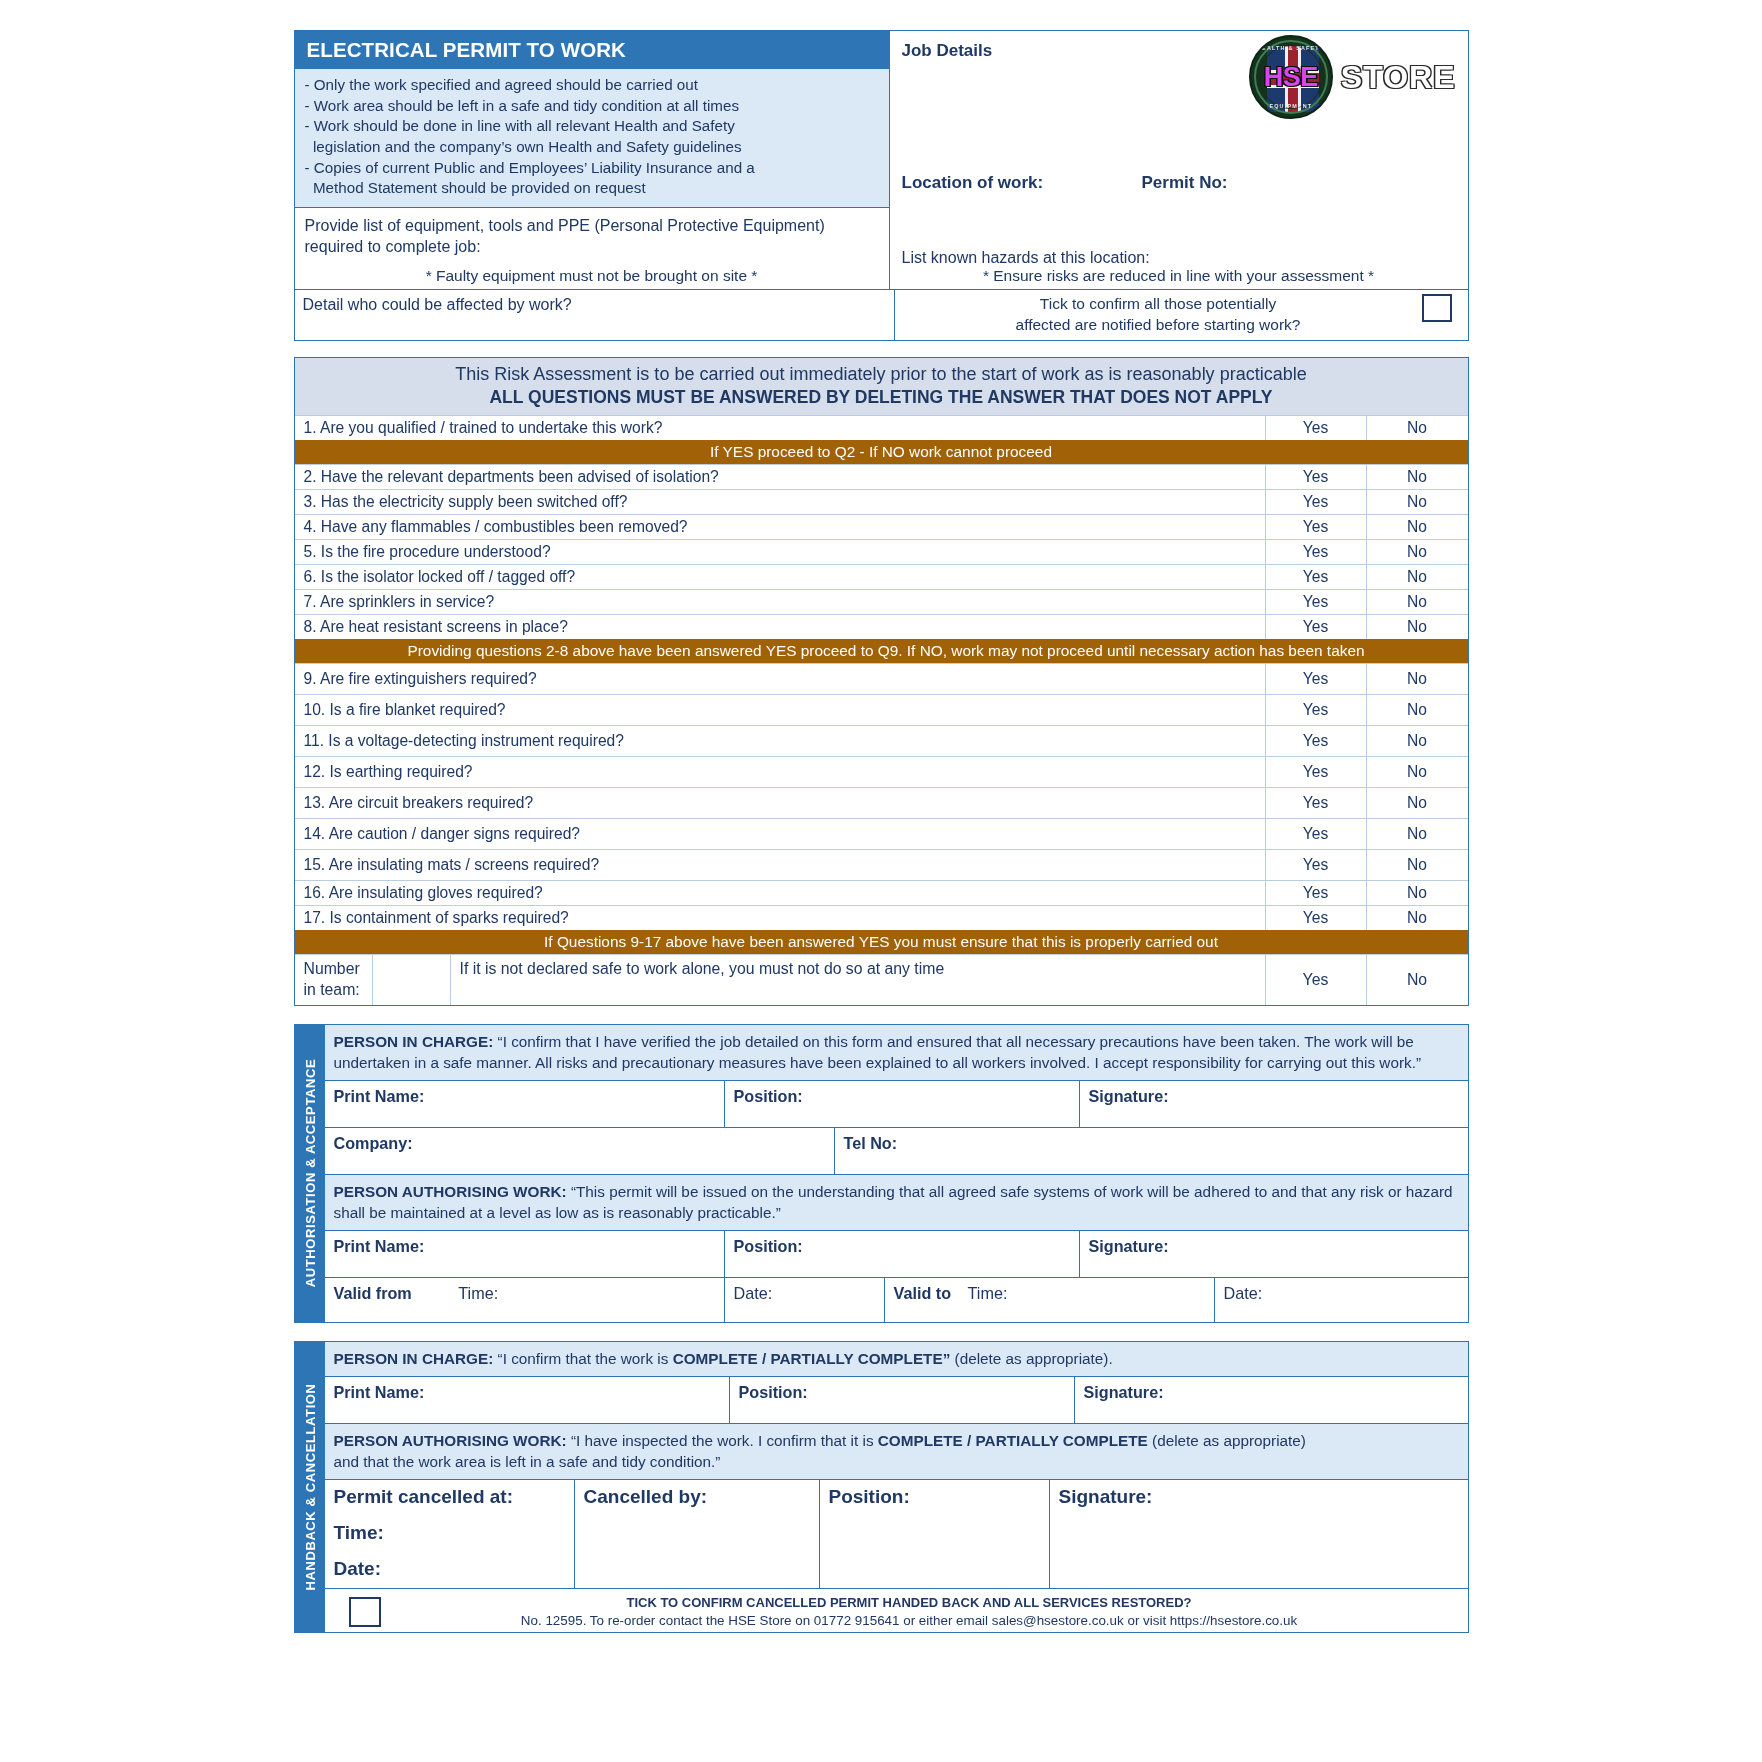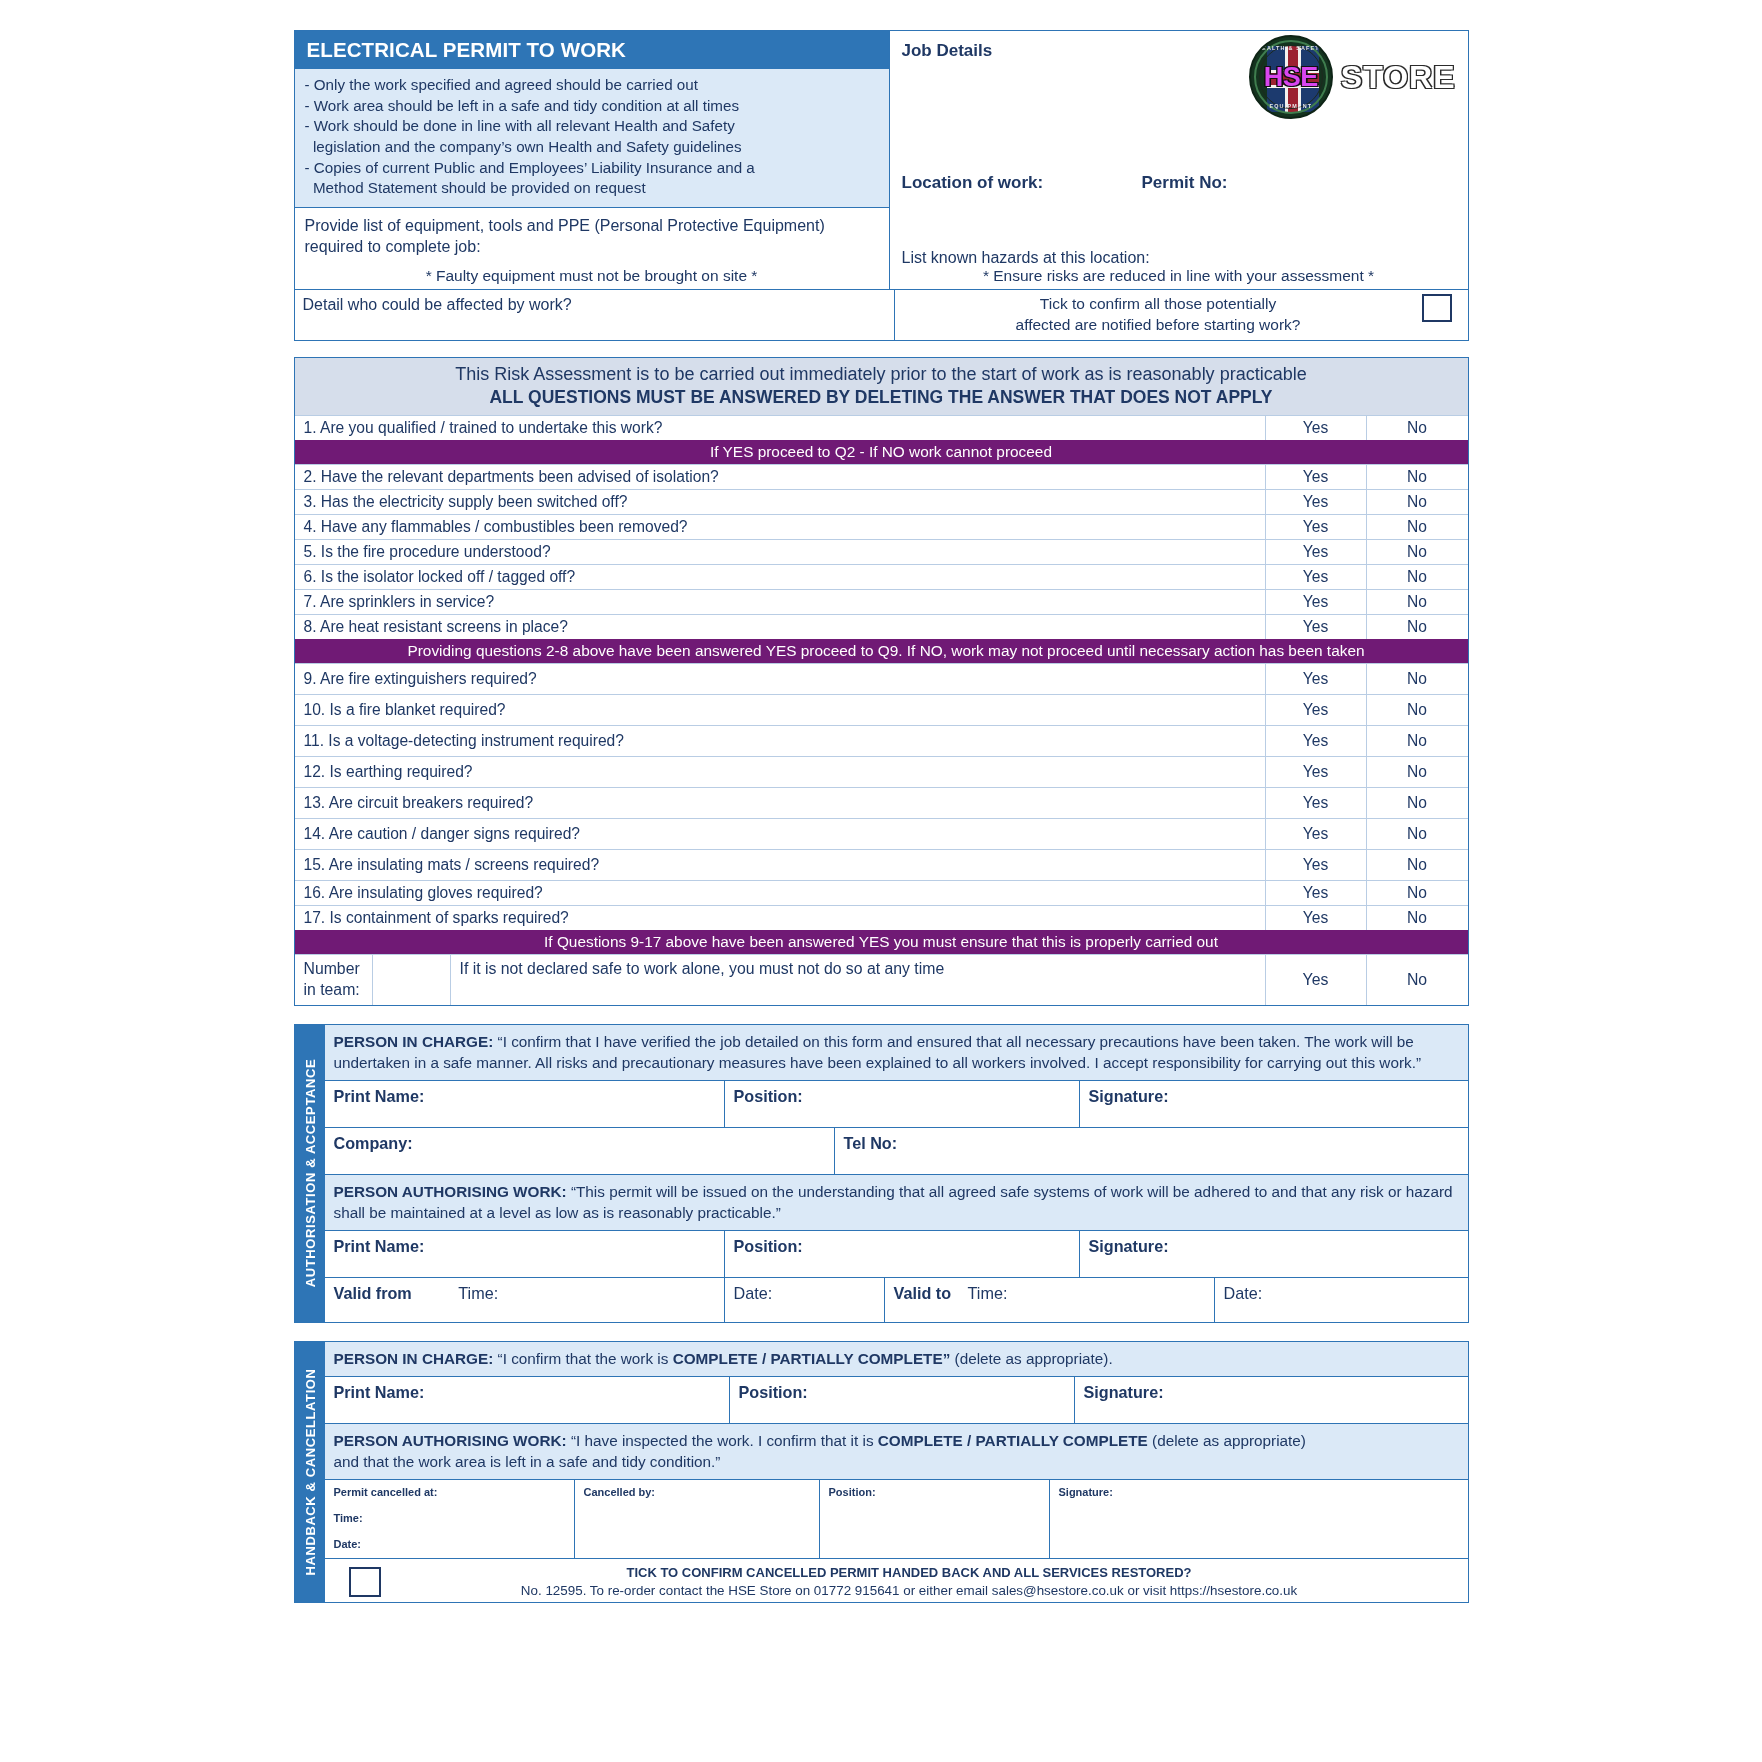--- a/index.html
+++ b/index.html
@@ -78,21 +78,21 @@
   
   .risk { margin-top: 16px; border: 1.5px solid #2e74b5; }
   .risk-head { background: #d6deeb; padding: 6px 8px 7px 8px; text-align: center; }
   .risk-head .l1 { font-size: 18px; }
   .risk-head .l2 { font-size: 17.5px; font-weight: bold; margin-top: 2px; }
   .qrow { display: flex; border-top: 1px solid #b9cde4; font-size: 15.6px; }
   .qrow .q { flex: 1; padding: 3px 0 3px 9px; border-right: 1px solid #b9cde4; }
   .qrow .yes, .qrow .no { width: 101px; text-align: center; padding: 3px 0; }
   .qrow .yes { border-right: 1px solid #b9cde4; }
   .qrow.tall .q, .qrow.tall .yes, .qrow.tall .no { padding-top: 6px; padding-bottom: 6px; }
-  .banner { background: #701a75; color: #fff; text-align: center; font-size: 15.4px; padding: 3px 0; }
+  .banner { background: #a16207; color: #fff; text-align: center; font-size: 15.4px; padding: 3px 0; }
   .banner.left-pad { padding-left: 10px; }
 
   .team-row { display: flex; border-top: 1px solid #b9cde4; font-size: 15.8px; }
   .team-label { width: 78px; padding: 4px 0 4px 9px; line-height: 1.32; border-right: 1px solid #b9cde4; }
   .team-blank { width: 78px; border-right: 1px solid #b9cde4; }
   .team-text { flex: 1; padding: 4px 0 4px 9px; line-height: 1.32; border-right: 1px solid #b9cde4; }
   .team-yes, .team-no { width: 101px; text-align: center; display: flex; align-items: center; justify-content: center; }
   .team-yes { border-right: 1px solid #b9cde4; }
 
   
@@ -114,21 +114,21 @@
   .frow .h1 { width: 510px; border-right: 1.2px solid #2e74b5; }
   .frow .h2 { flex: 1; }
   .vrow { display: flex; border-top: 1.2px solid #2e74b5; font-size: 16.2px; }
   .vrow > div { padding: 6px 0 6px 9px; min-height: 44px; }
   .vrow .v1 { width: 400px; border-right: 1.2px solid #2e74b5; }
   .vrow .v2 { width: 160px; border-right: 1.2px solid #2e74b5; }
   .vrow .v3 { width: 330px; border-right: 1.2px solid #2e74b5; }
   .vrow .v4 { flex: 1; }
   .vrow b { font-weight: bold; }
   .vrow .lbl-normal { font-weight: normal; }
-  .hb-cancel { display: flex; border-top: 1.2px solid #2e74b5; font-size: 11px; font-weight: bold; }
+  .hb-cancel { display: flex; border-top: 1.2px solid #2e74b5; font-size: 19px; font-weight: bold; }
   .hb-cancel .k1 { width: 250px; border-right: 1.2px solid #2e74b5; padding: 6px 0 8px 9px; }
   .hb-cancel .k1 div { margin-bottom: 14px; }
   .hb-cancel .k2 { width: 245px; border-right: 1.2px solid #2e74b5; padding: 6px 0 6px 9px; }
   .hb-cancel .k3 { width: 230px; border-right: 1.2px solid #2e74b5; padding: 6px 0 6px 9px; }
   .hb-cancel .k4 { flex: 1; padding: 6px 0 6px 9px; }
 
   .final { border-top: 1.2px solid #2e74b5; display: flex; align-items: center; padding: 6px 0 4px 0; }
   .final .fbox { width: 32px; height: 30px; border: 2.5px solid #1f3864; margin-left: 24px; }
   .final .ftext { flex: 1; text-align: center; padding-right: 30px; }
   .final .ftext .t1 { font-size: 13px; font-weight: bold; }

